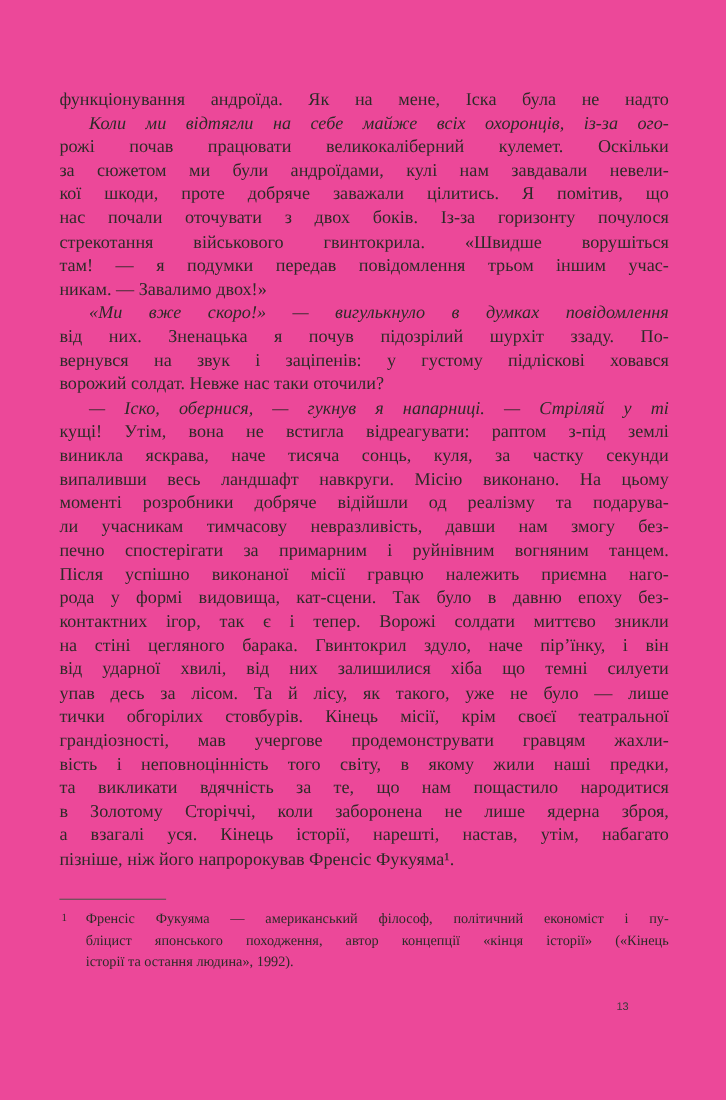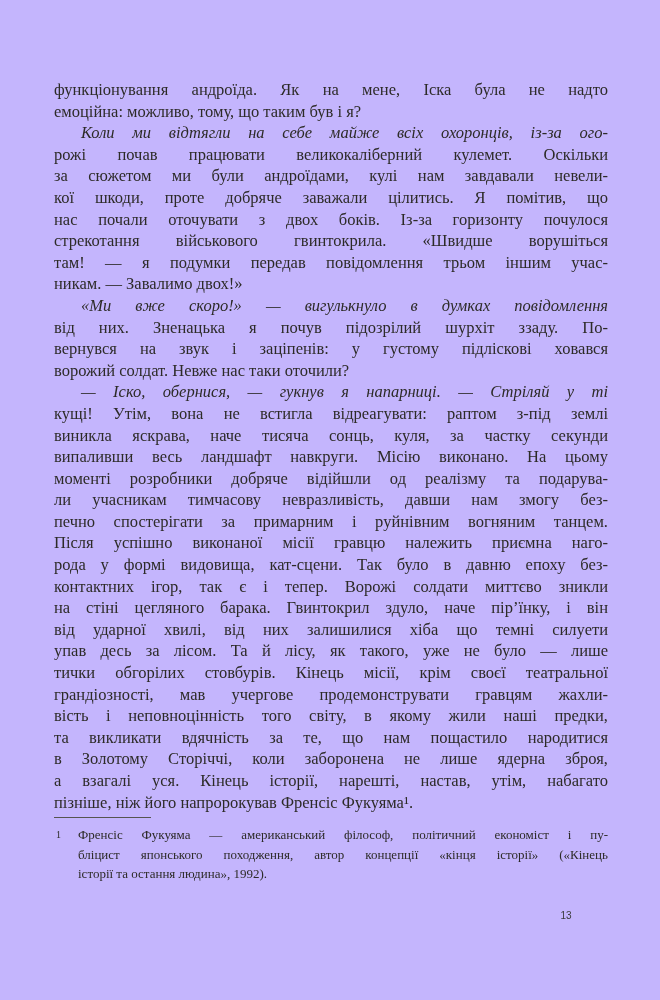--- a/index.html
+++ b/index.html
@@ -4,21 +4,21 @@
 <style>
   html, body {
     margin: 0;
     padding: 0;
     background: #e8e8e6;
   }
   .page {
     position: relative;
     width: 660px;
     height: 1000px;
-    background: #c4b5fd;
+    background: #ec4899;
     overflow: hidden;
   }
   .text-block {
     position: absolute;
     left: 54px;
     top: 79px;
     width: 554px;
     font-family: "Liberation Serif", "DejaVu Serif", serif;
     font-size: 16.5px;
     line-height: 21.6px;
@@ -86,21 +86,20 @@
     color: #3b3b3b;
   }
 </style>
 </head>
 <body>
 
 <div class="page">
 
   <div class="text-block">
       <div class="line">функціонування андроїда. Як на мене, Іска була не надто</div>
-      <div class="line last">емоційна: можливо, тому, що таким був і я?</div>
       <div class="line indent">Коли ми відтягли на себе майже всіх охоронців, із-за ого-</div>
       <div class="line">рожі почав працювати великокаліберний кулемет. Оскільки</div>
       <div class="line">за сюжетом ми були андроїдами, кулі нам завдавали невели-</div>
       <div class="line">кої шкоди, проте добряче заважали цілитись. Я помітив, що</div>
       <div class="line">нас почали оточувати з двох боків. Із-за горизонту почулося</div>
       <div class="line">стрекотання військового гвинтокрила. «Швидше ворушіться</div>
       <div class="line">там! — я подумки передав повідомлення трьом іншим учас-</div>
       <div class="line last">никам. — Завалимо двох!»</div>
       <div class="line indent">«Ми вже скоро!» — вигулькнуло в думках повідомлення</div>
       <div class="line">від них. Зненацька я почув підозрілий шурхіт ззаду. По-</div>

